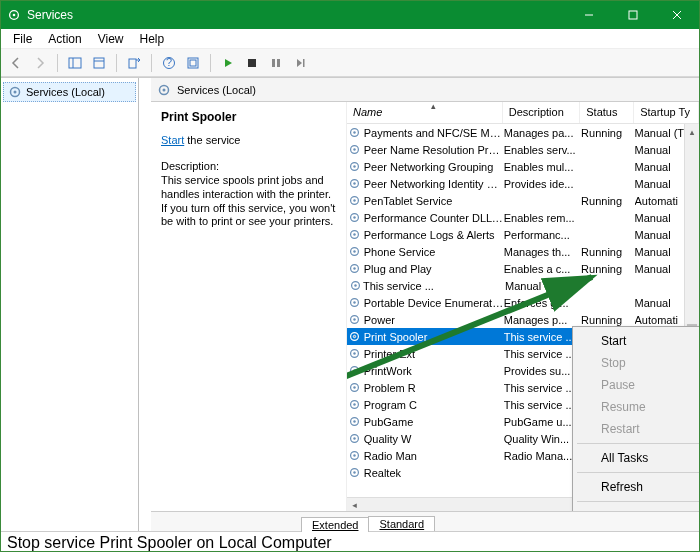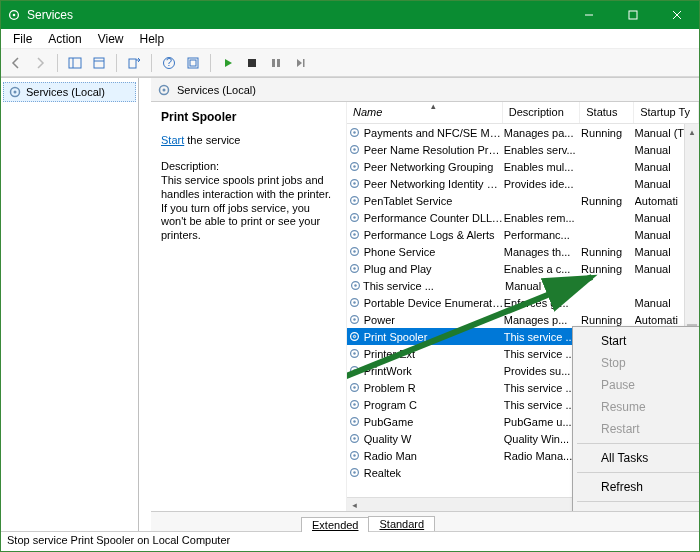--- a/index.html
+++ b/index.html
@@ -55,21 +55,21 @@
   .vscroll{position:absolute; right:0; top:22px; bottom:14px; width:15px; background:#f0f0f0; border-left:1px solid #ddd;}
   .vscroll .arrow{height:15px; display:flex;align-items:center;justify-content:center;color:#666;font-size:9px;}
   .vscroll .thumb{position:absolute; left:2px; right:2px; top:200px; height:40px; background:#c2c2c2;}
   .hscroll{position:absolute; left:0; right:15px; bottom:0; height:14px; background:#f0f0f0; border-top:1px solid #ddd;}
   .hscroll .ha{width:15px; height:14px; display:inline-flex;align-items:center;justify-content:center;color:#666;font-size:9px;}
 
   .tabs {height:20px; display:flex; align-items:flex-end; padding-left:150px; border-top:1px solid #ccc; background:#f7f7f7;}
   .tab{padding:1px 10px; border:1px solid #bbb; border-bottom:none; background:#fff; font-size:11px; margin-right:-1px;text-decoration:underline;}
   .tab.active{background:#fff; position:relative; top:1px;}
 
-  .status{height:20px; border-top:1px solid #ccc; padding:2px 6px; font-size:11px; background:#fff;}
+  .status{height:20px; border-top:1px solid #ccc; padding:2px 6px; font-size:16px; background:#fff;}
 
   .ctxmenu{position:absolute; left:225px; top:224px; width:170px; background:#f2f2f2; border:1px solid #a7a7a7; box-shadow:2px 2px 4px rgba(0,0,0,0.25); padding:3px 2px; z-index:20;}
   .ctxmenu .mi{padding:4px 26px 4px 26px; font-size:12px; color:#000; position:relative;}
   .ctxmenu .mi.dis{color:#9a9a9a;}
   .ctxmenu .sep{height:1px; background:#d0d0d0; margin:3px 2px;}
   .ctxmenu .sub::after{content:"▸"; position:absolute; right:8px; font-size:10px; color:#555;}
   .ctxmenu .mi.bold{font-weight:bold;}
 
   .arrow-anno{position:absolute; left:-50px; top:160px; z-index:30; pointer-events:none;}
 </style>
@@ -198,21 +198,21 @@
         <span>Services (Local)</span>
       </div>
 
       <div class="detail-row">
         <div class="detail-left">
           <div class="sname">Print Spooler</div>
           <div>
             <a href="#">Start</a><span> the service</span>
           </div>
           <div class="db">Description:</div>
-          <div class="desc">This service spools print jobs and handles interaction with the printer. If you turn off jobs service, you won't be able to print or see your printers.</div>
+          <div class="desc">This service spools print jobs and handles interaction with the printer. If you turn off this service, you won't be with to print or see your printers.</div>
         </div>
 
         <div class="list-wrap">
           <div class="list-head">
             <span class="sort-ind">▴</span>
             <div class="col c-name">Name</div>
             <div class="col c-desc">Description</div>
             <div class="col c-stat">Status</div>
             <div class="col c-start">Startup Ty</div>
           </div>

